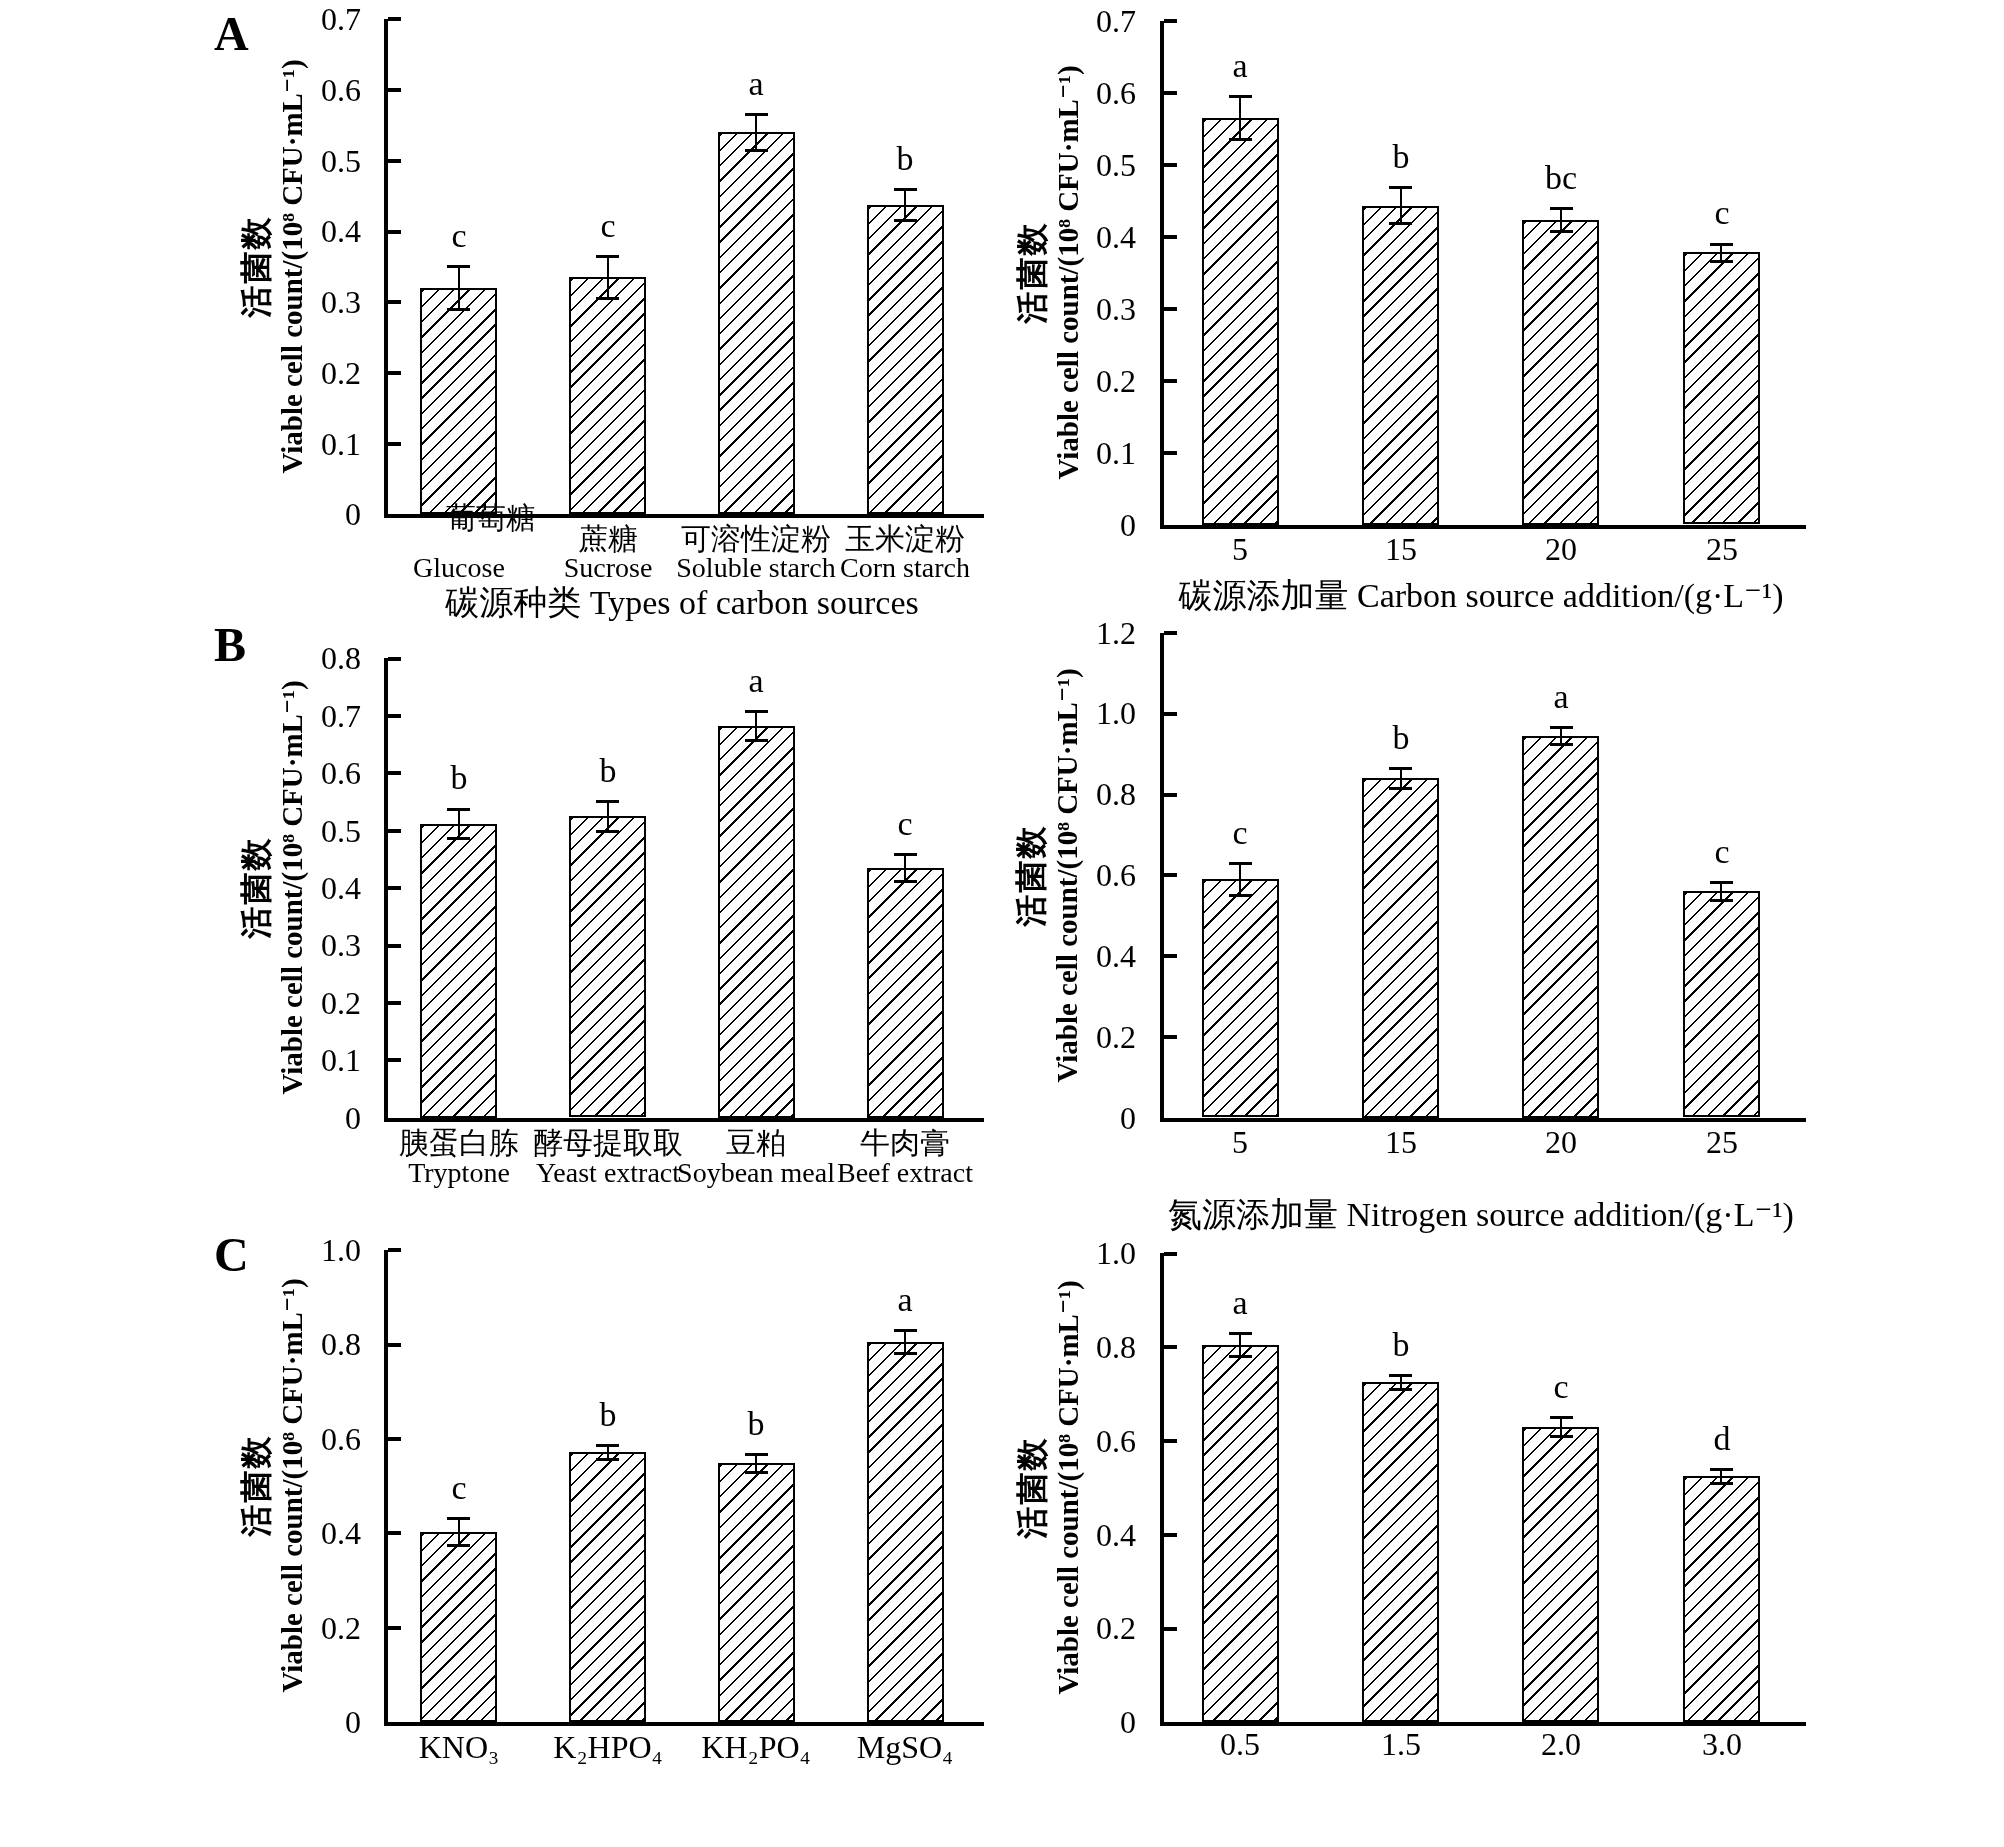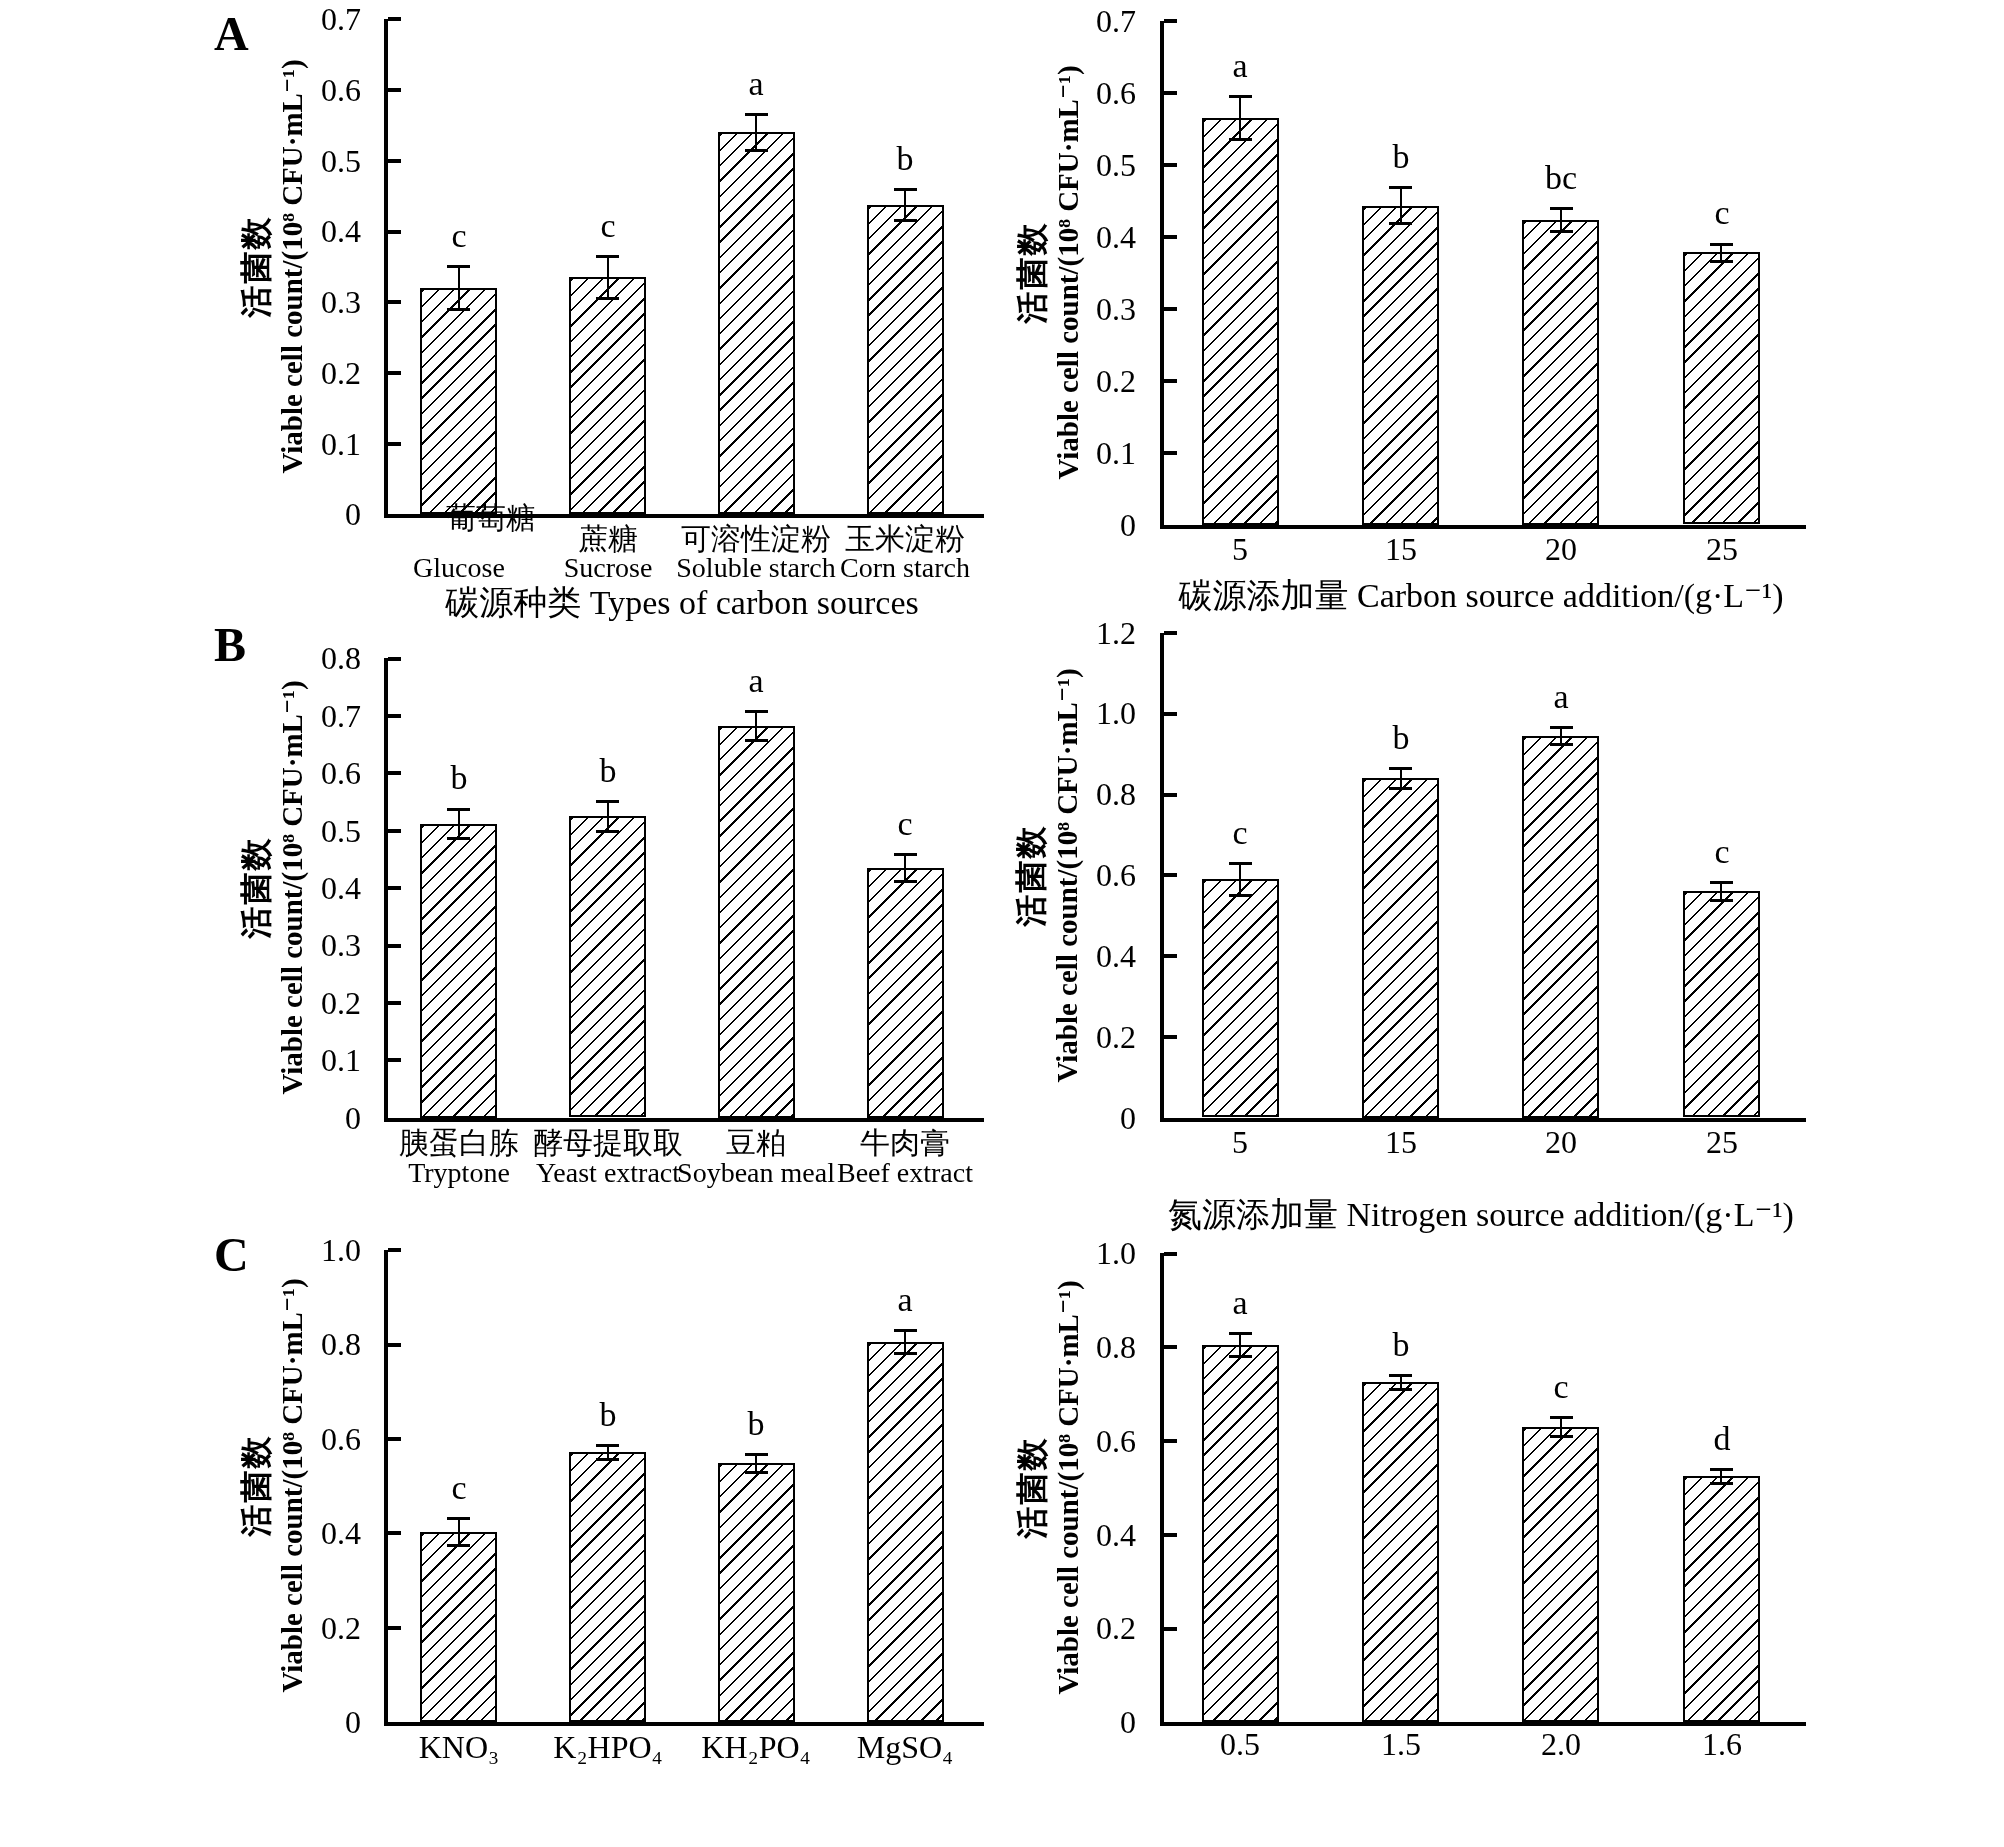--- a/index.html
+++ b/index.html
@@ -294,15 +294,15 @@
     <div class="errpart" style="left: 1560px; top: 1417px; width: 2.1px; height: 19px;"></div>
     <div class="errpart" style="left: 1550px; top: 1416px; width: 22.6px; height: 2.6px;"></div>
     <div class="errpart" style="left: 1550px; top: 1435px; width: 22.6px; height: 2.6px;"></div>
     <div class="sig" style="left: 1561px; top: 1370px;">c</div>
     <div class="cat cat-one" style="left: 1561px; top: 1728px;">2.0</div>
     <div class="bar" style="left: 1683px; top: 1476px; width: 77px; height: 246px;"></div>
     <div class="errpart" style="left: 1720px; top: 1469px; width: 2.1px; height: 14px;"></div>
     <div class="errpart" style="left: 1710px; top: 1468px; width: 22.6px; height: 2.6px;"></div>
     <div class="errpart" style="left: 1710px; top: 1482px; width: 22.6px; height: 2.6px;"></div>
     <div class="sig" style="left: 1722px; top: 1422px;">d</div>
-    <div class="cat cat-one" style="left: 1722px; top: 1728px;">1.6</div>
+    <div class="cat cat-one" style="left: 1722px; top: 1728px;">3.0</div>
   </div>
 
 
 </body></html>

